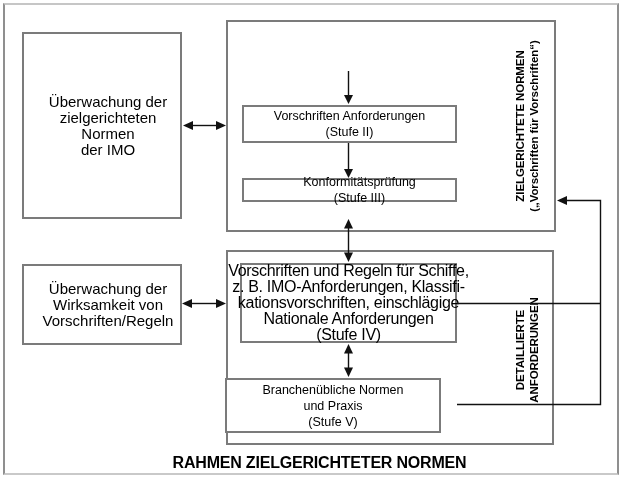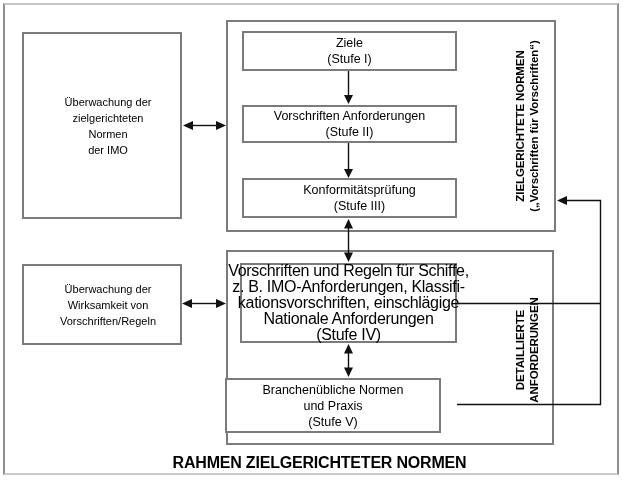--- a/index.html
+++ b/index.html
@@ -17,21 +17,21 @@
     display:flex;align-items:center;justify-content:center;
     text-align:center;box-sizing:border-box;
   }
   .box span{white-space:pre;display:block;}
   .container-box{
     position:absolute;background:#fff;border:2px solid #7b7b7b;
     box-sizing:border-box;
   }
   .tier{font-size:12.5px;line-height:16px;}
   .tier-small{font-size:16px;line-height:16px;letter-spacing:-0.3px;}
-  .leftbox{font-size:11px;line-height:16px;padding-left:12px;}
+  .leftbox{font-size:15px;line-height:16px;padding-left:12px;}
   .vlabel{
     position:absolute;white-space:pre;text-align:center;
     font-weight:bold;font-size:11.5px;line-height:14px;letter-spacing:-0.1px;
     transform:translate(-50%,-50%) rotate(-90deg);
   }
   .caption{
     position:absolute;left:16px;right:0;top:454px;text-align:center;
     font-weight:bold;font-size:16px;letter-spacing:-0.2px;
   }
   .overlay{position:absolute;left:0;top:0;z-index:5;pointer-events:none;}
@@ -53,31 +53,27 @@
   </div>
 
   <div class="box leftbox" style="left:22px;top:264px;width:160px;height:81px;">
     <span>Überwachung der
 Wirksamkeit von
 Vorschriften/Regeln</span>
   </div>
 
   <div class="container-box" style="left:226px;top:20px;width:330px;height:212px;"></div>
 
-  <div class="box tier" style="left:242px;top:31px;width:215px;height:40px;">
-    <span>Ziele
-(Stufe I)</span>
-  </div>
 
   <div class="box tier" style="left:242px;top:105px;width:215px;height:38px;">
     <span>Vorschriften Anforderungen
 (Stufe II)</span>
   </div>
 
-  <div class="box tier" style="left:242px;top:178px;width:215px;height:40px;padding-left:20px;">
+  <div class="box tier" style="left:242px;top:178px;width:215px;height:24px;padding-left:20px;">
     <span>Konformitätsprüfung
 (Stufe III)</span>
   </div>
 
   <div class="vlabel" style="left:527px;top:126px;">ZIELGERICHTETE NORMEN
 („Vorschriften für Vorschriften“)</div>
 
   <div class="container-box" style="left:226px;top:250px;width:328px;height:195px;"></div>
 
   <div class="box tier-small" style="left:240px;top:263px;width:217px;height:80px;">

